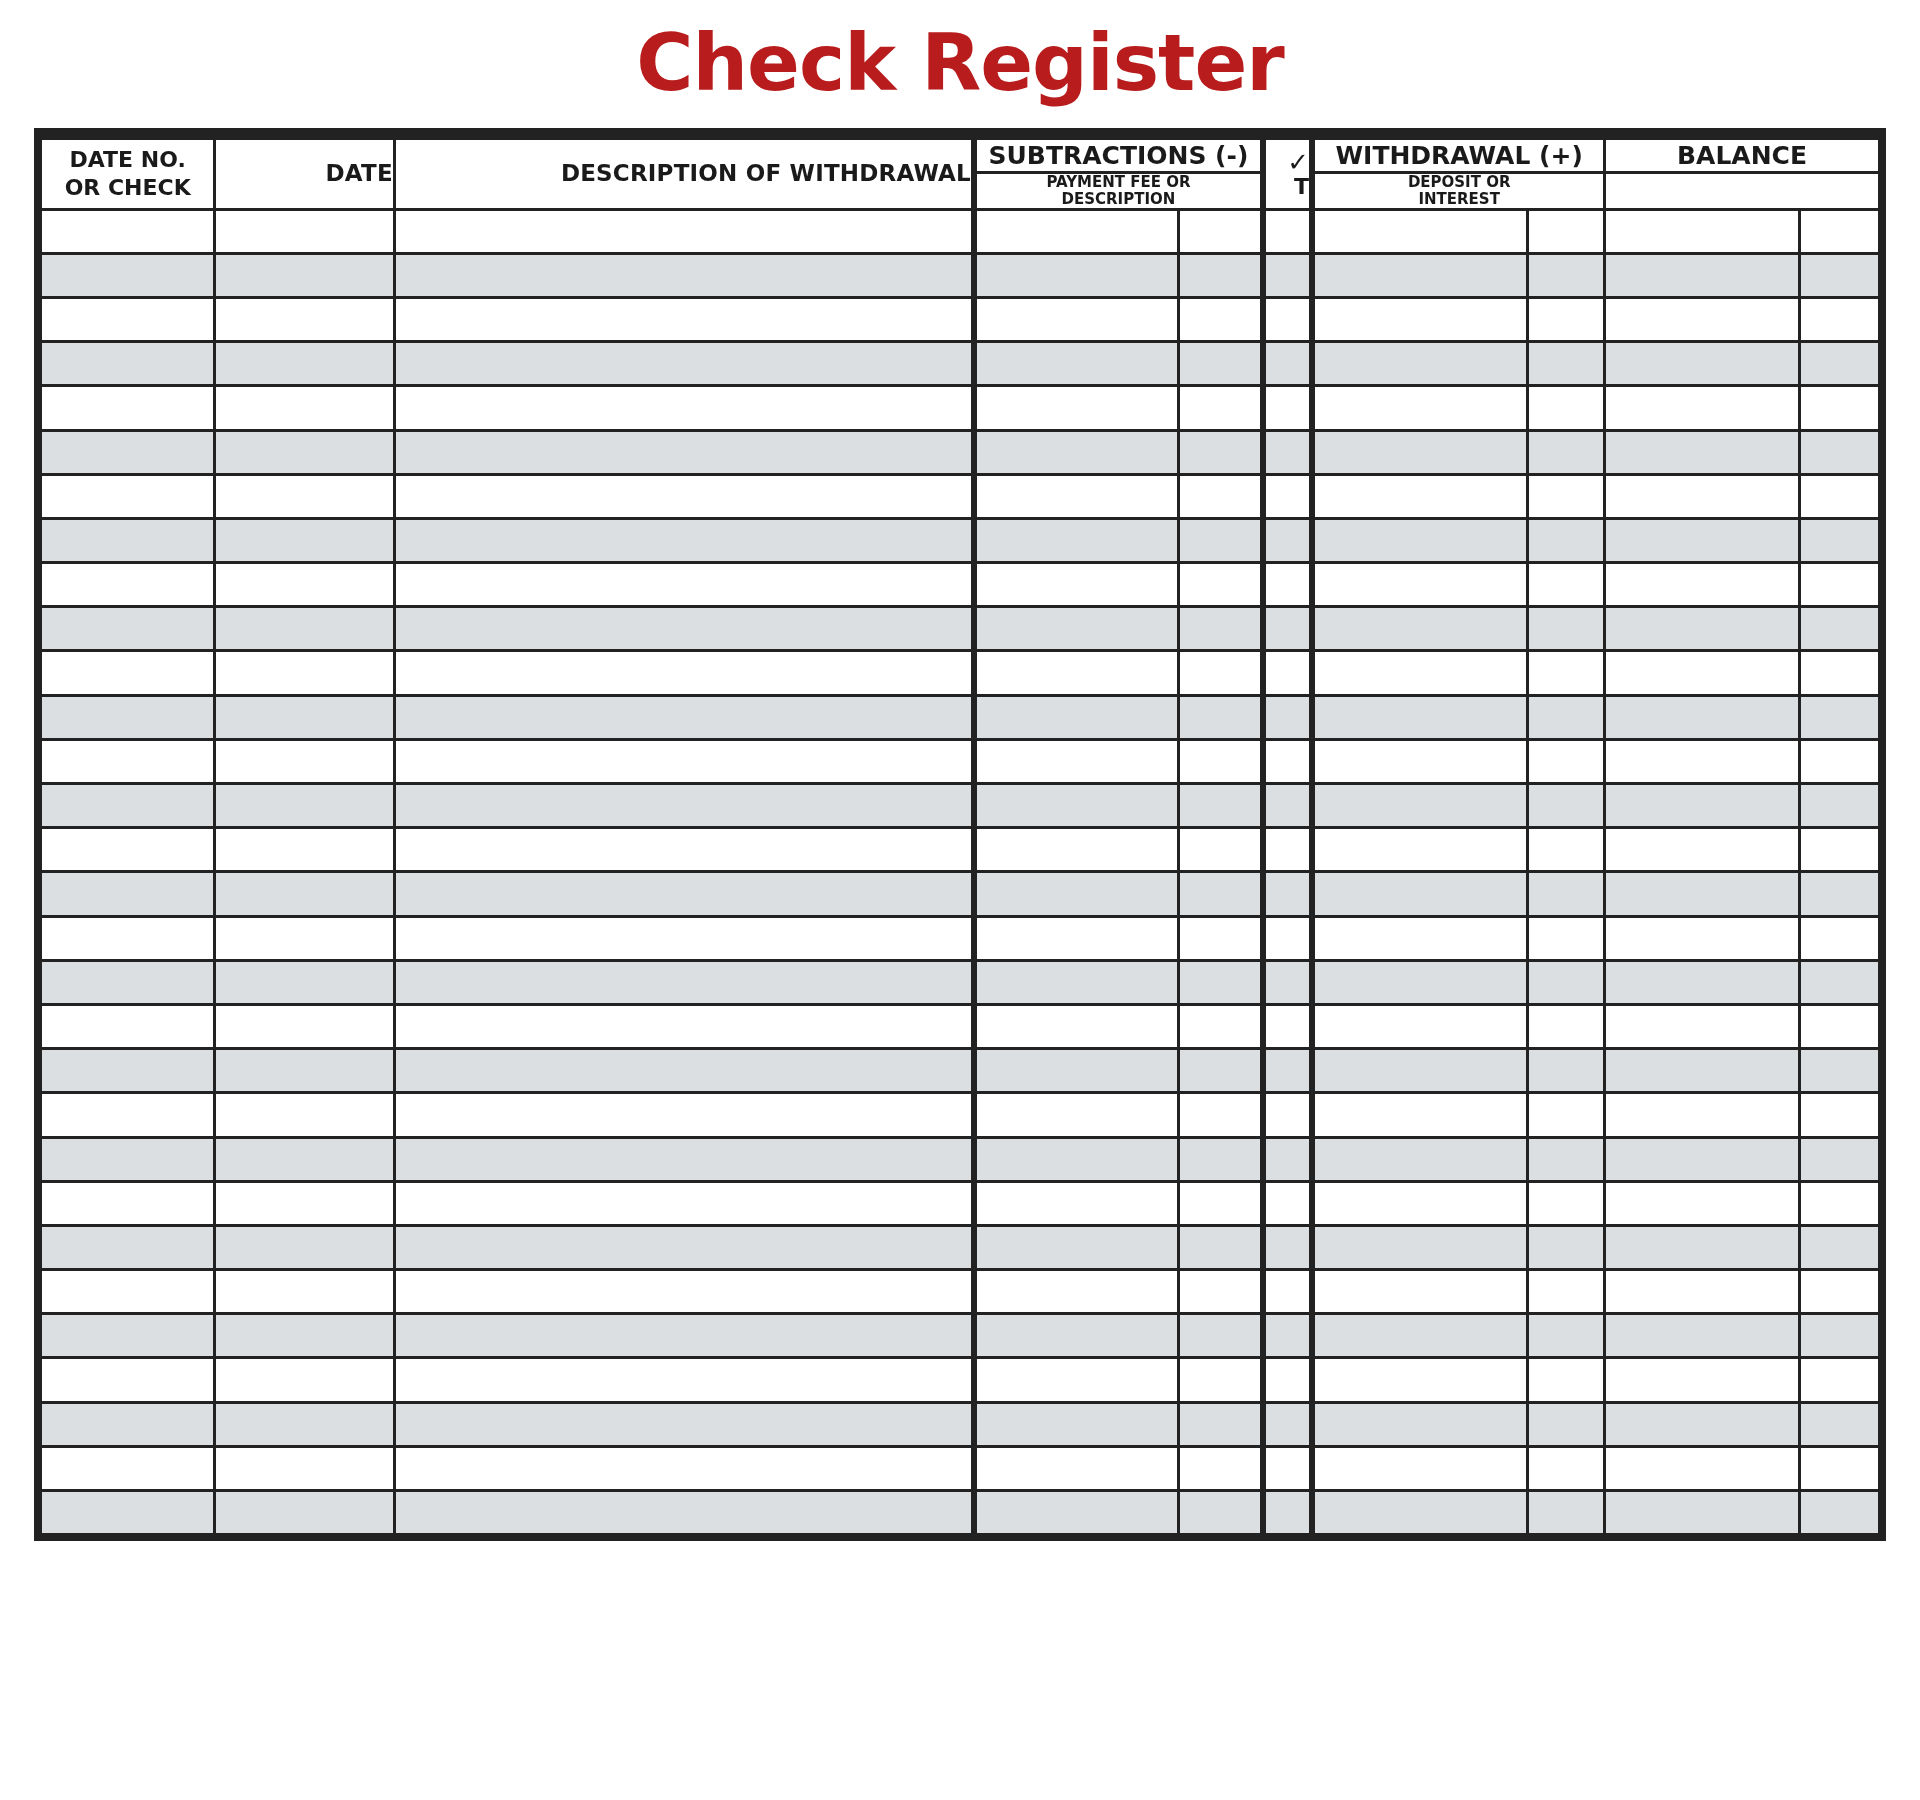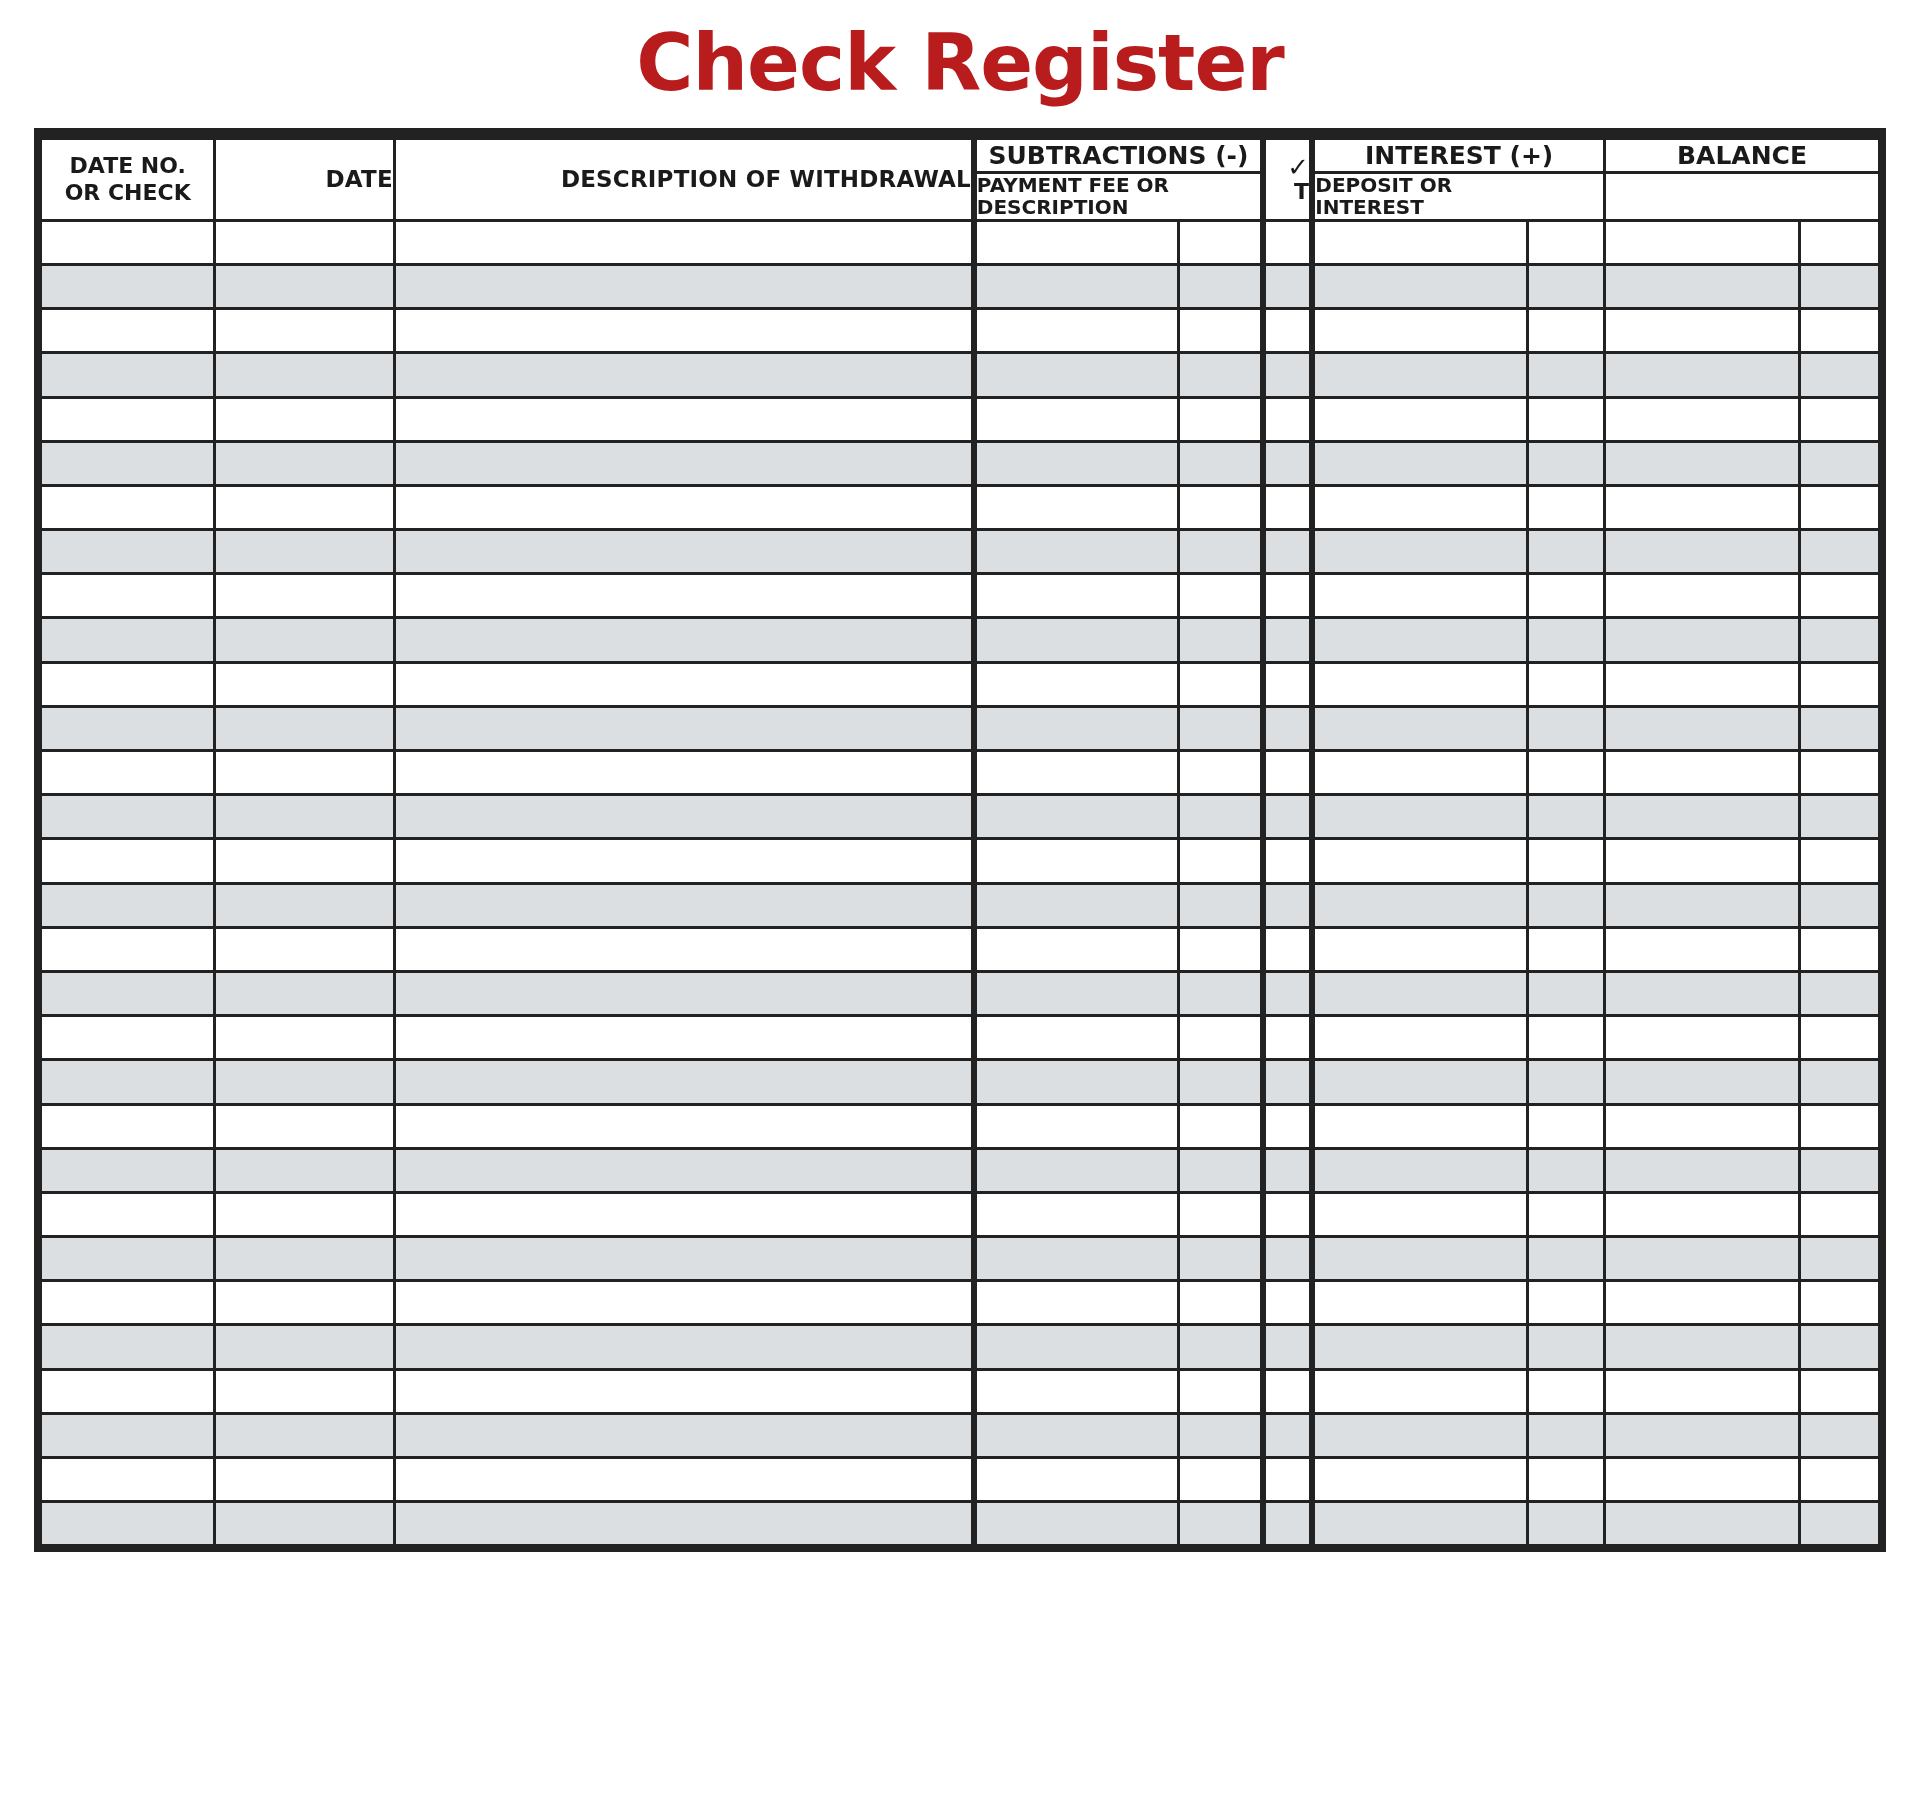--- a/index.html
+++ b/index.html
@@ -80,23 +80,23 @@
   th.head-group {
     height: 34px;
     font-size: 25px;
     font-weight: bold;
     text-align: center;
     vertical-align: middle;
     font-family: "DejaVu Sans", sans-serif;
   }
   th.head-sub {
     height: 34px;
-    font-size: 20px;
+    font-size: 15px;
     font-weight: bold;
-    text-align: left;
+    text-align: center;
     vertical-align: middle;
     line-height: 1.12;
     font-family: "DejaVu Sans", sans-serif;
   }
   th.head-check {
     font-size: 22px;
     font-weight: bold;
     text-align: center;
     vertical-align: middle;
     line-height: 1.25;
@@ -138,21 +138,21 @@
               <div>DATE NO.</div>
               <div>OR CHECK</div>
             </th>
             <th class="head-main" rowspan="2">DATE</th>
             <th class="head-main thick-right" rowspan="2">DESCRIPTION OF WITHDRAWAL</th>
             <th class="head-group" colspan="2">SUBTRACTIONS (-)</th>
             <th class="head-main thick-left thick-right" rowspan="2">
               <div style="font-size:26px;line-height:1;">✓</div>
               <div style="font-size:22px;line-height:1.1;">T</div>
             </th>
-            <th class="head-group" colspan="2">INTEREST (+)</th>
+            <th class="head-group" colspan="2">WITHDRAWAL (+)</th>
             <th class="head-group" colspan="2">BALANCE</th>
           </tr>
           <tr>
             <th class="head-sub" colspan="2">
               <div>PAYMENT FEE OR</div>
               <div>DESCRIPTION</div>
             </th>
             <th class="head-sub" colspan="2">
               <div>DEPOSIT OR</div>
               <div>INTEREST</div>

